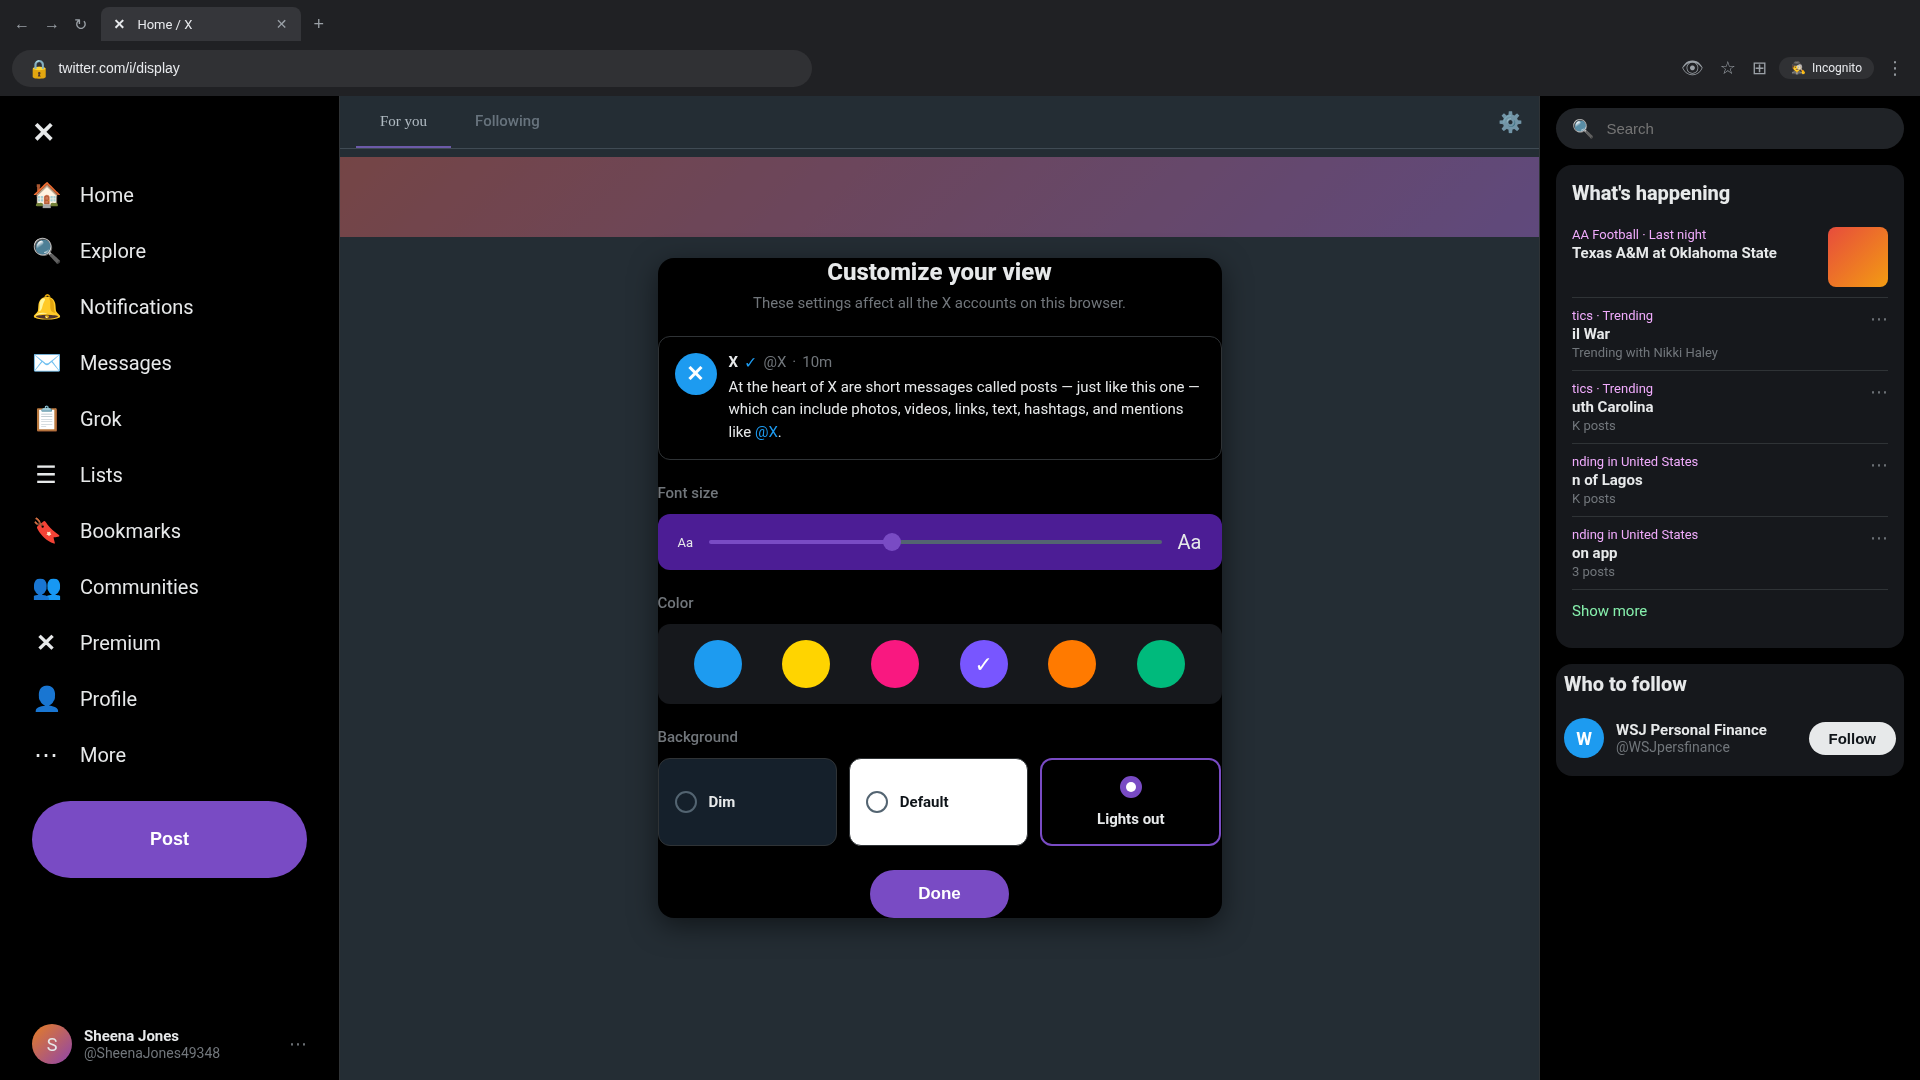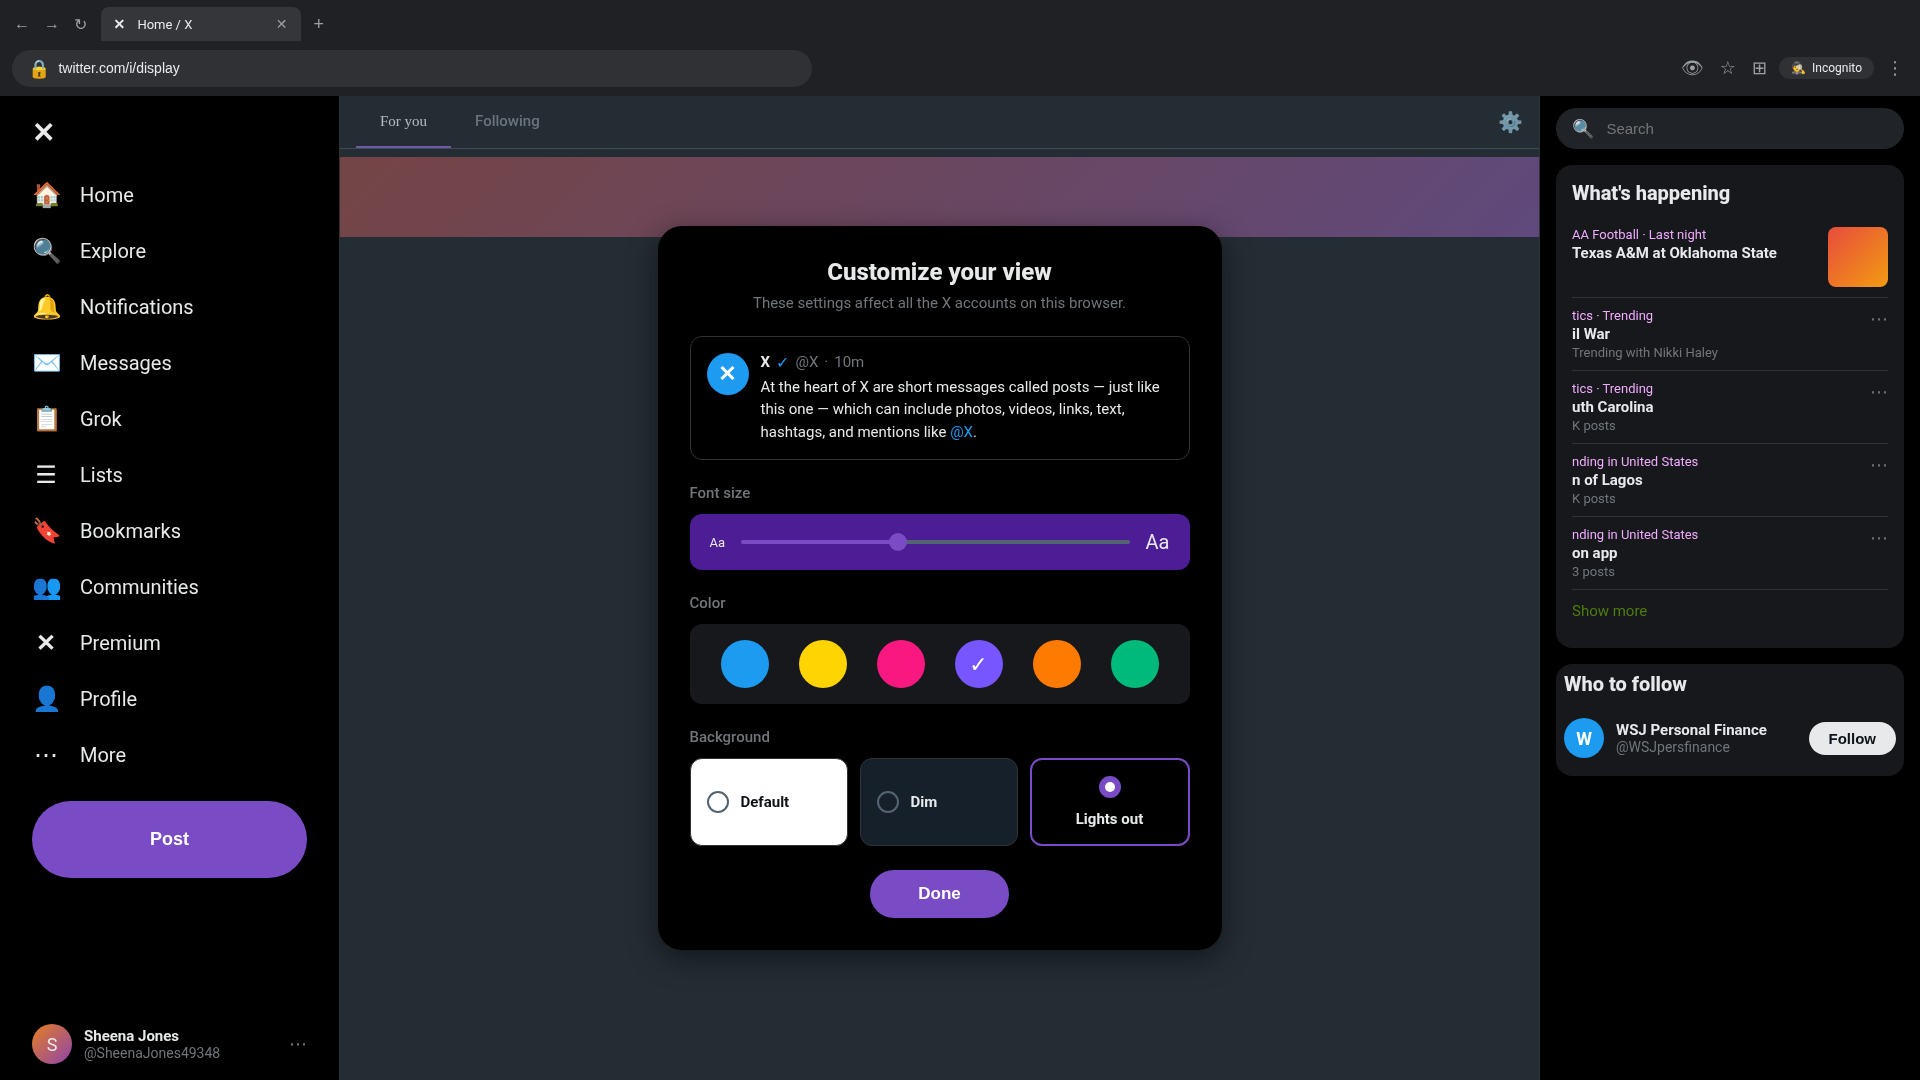--- a/index.html
+++ b/index.html
@@ -279,21 +279,21 @@
     .trending-count { color: #71767b; font-size: 13px; }
     .trending-img {
       width: 60px;
       height: 60px;
       border-radius: 8px;
       background: #536471;
       margin-left: auto;
       overflow: hidden;
     }
     .more-link {
-      color: #4d7c0f;
+      color: #86efac;
       font-size: 15px;
       cursor: pointer;
       padding: 12px 0;
       display: block;
     }
     .who-to-follow { background: #16181c; border-radius: 16px; padding: 8px; }
     .who-title { font-size: 20px; font-weight: 800; margin-bottom: 12px; }
     .follow-item {
       display: flex;
       align-items: center;
@@ -319,22 +319,21 @@
       position: absolute;
       top: 0; left: 0; right: 0; bottom: 0;
       background: rgba(91,112,131,0.4);
       display: flex;
       align-items: center;
       justify-content: center;
       z-index: 100;
     }
     .modal {
       background: #000;
-      border-radius: 24px;
-      padding: 32px;
+      border-radius: 16px;
       width: 564px;
       max-width: 90%;
       box-shadow: 0 8px 28px rgba(0,0,0,0.5);
     }
     .modal-title {
       font-size: 24px;
       font-weight: 800;
       text-align: center;
       margin-bottom: 8px;
       color: #e7e9ea;
@@ -658,27 +657,27 @@
             <div class="color-circle" style="background:#f91880;"></div>
             <div class="color-circle" style="background:#7856ff;">✓</div>
             <div class="color-circle" style="background:#ff7a00;"></div>
             <div class="color-circle" style="background:#00ba7c;"></div>
           </div>
         </div>
 
         <div class="background-section">
           <div class="section-label">Background</div>
           <div class="background-options">
+            <div class="bg-option dim">
+              <div class="radio-circle"></div>
+              <span>Dim</span>
+            </div>
             <div class="bg-option default">
               <div class="radio-circle"></div>
               <span>Default</span>
-            </div>
-            <div class="bg-option dim">
-              <div class="radio-circle"></div>
-              <span>Dim</span>
             </div>
             <div class="bg-option lights-out selected">
               <div class="radio-circle checked">
                 <div class="radio-inner"></div>
               </div>
               <span>Lights out</span>
             </div>
           </div>
         </div>
 

